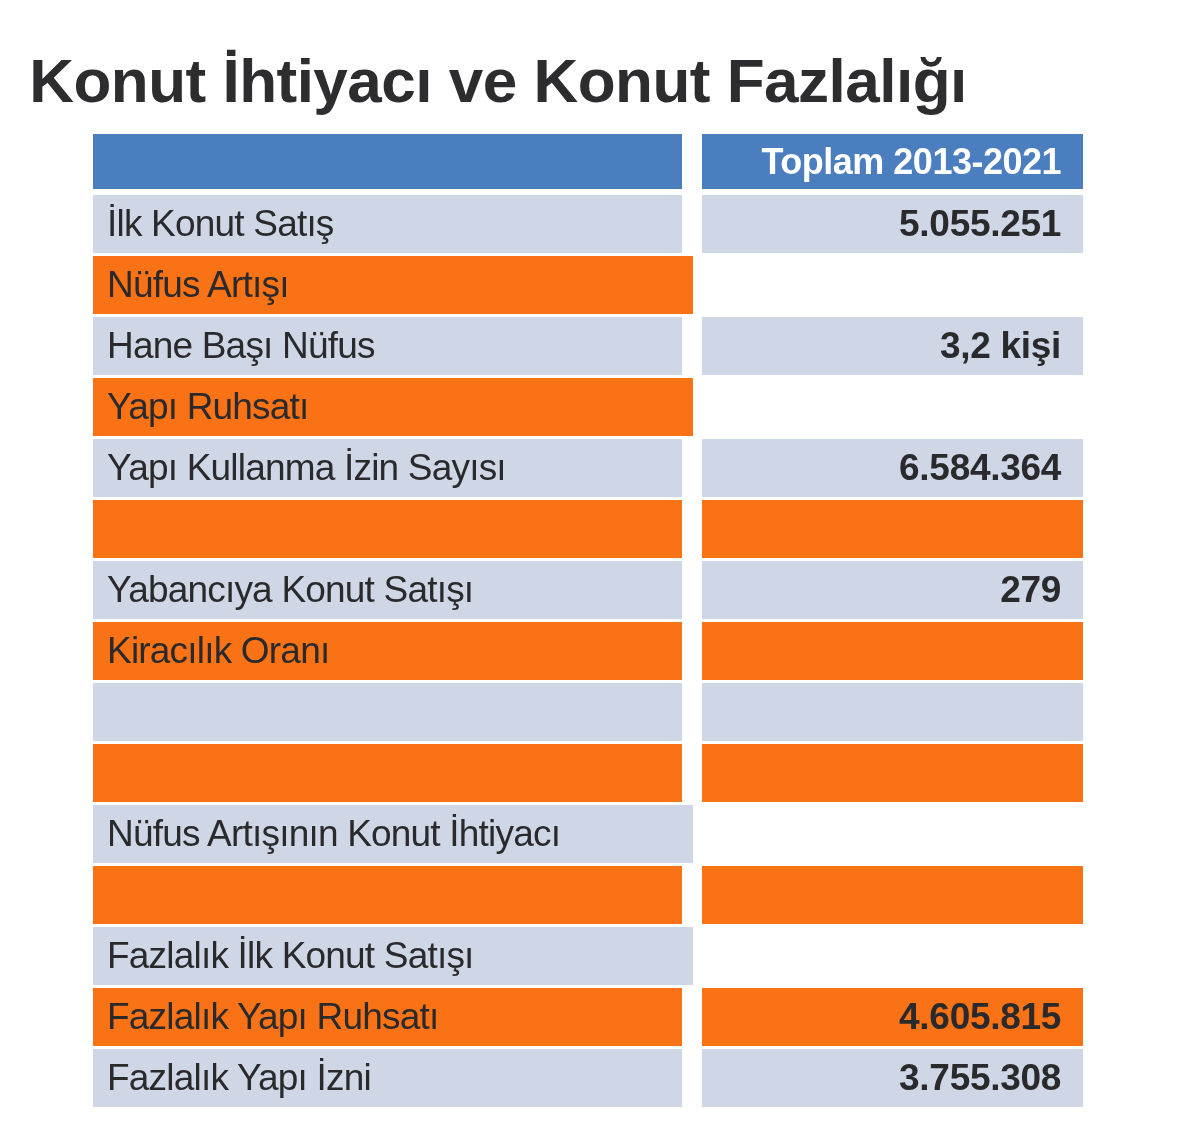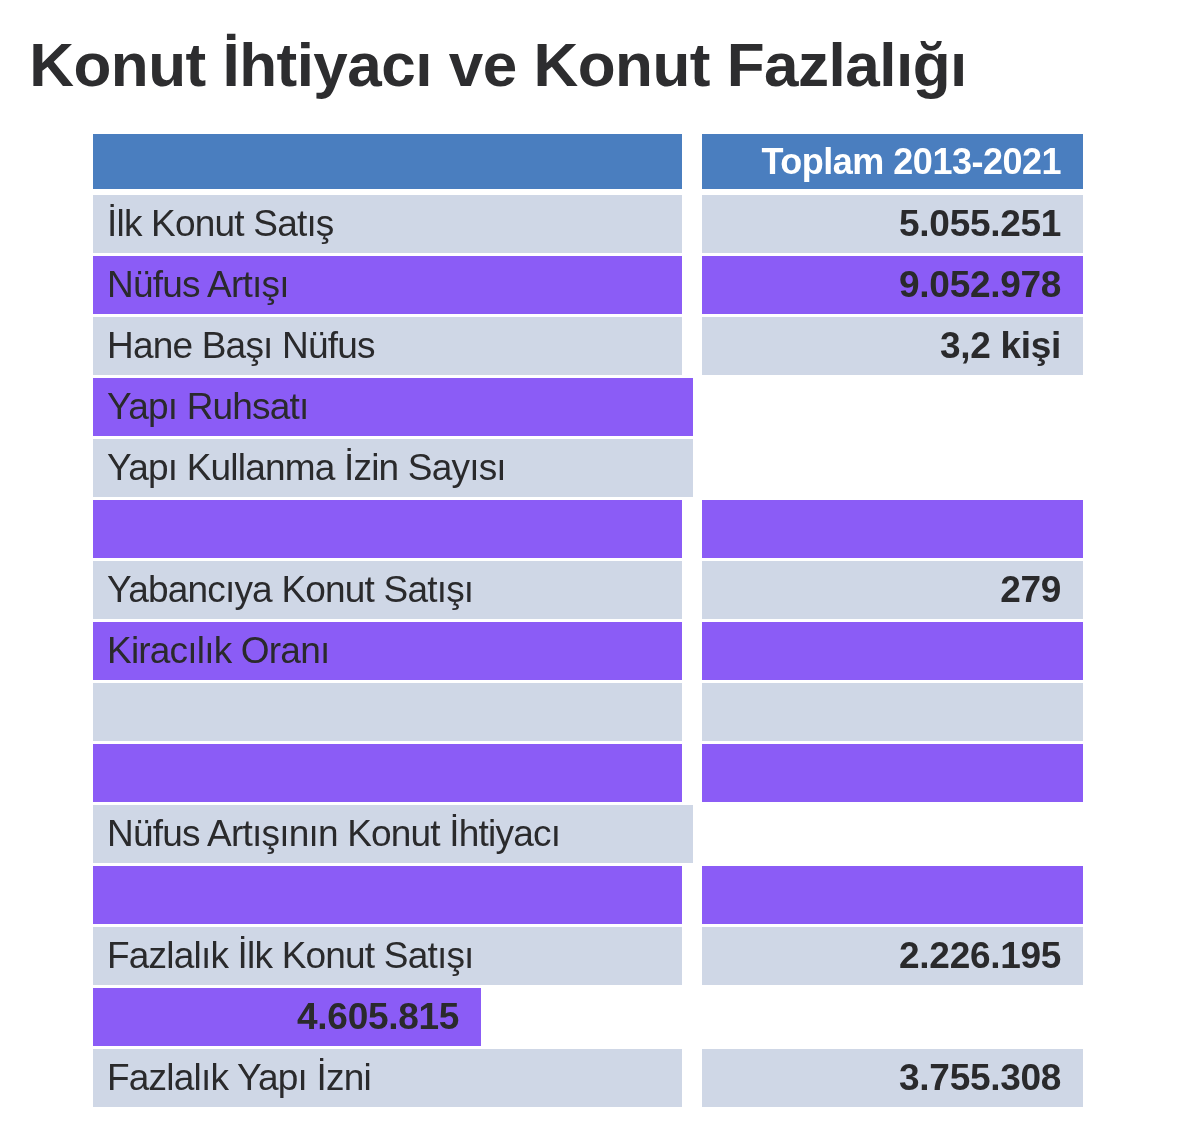--- a/index.html
+++ b/index.html
@@ -2,67 +2,67 @@
 <html><head>
   <meta charset="utf-8">
   <style>
     html, body { margin: 0; padding: 0; }
     body {
       width: 1200px; height: 1127px; background: #ffffff;
       font-family: "Liberation Sans", "DejaVu Sans", sans-serif;
       position: relative; overflow: hidden;
     }
     .title {
-      position: absolute; left: 0; top: 20px; width: 996px;
+      position: absolute; left: 0; top: 36px; width: 996px;
       text-align: center; font-size: 62px; font-weight: bold;
       color: #2d2d2f; letter-spacing: -0.5px; line-height: 90px;
     }
     .tbl {
       position: absolute; left: 93px; top: 134px; width: 990px;
     }
     .row { display: flex; height: 58px; margin-bottom: 3px; border-radius: 20px; }
     .row.header { height: 55px; margin-bottom: 6px; }
     .cell { box-sizing: border-box; display: flex; align-items: center; }
     .c1 { width: 600px; margin-right: 20px; padding-left: 14px; }
     .c2 { width: 388px; justify-content: flex-end; padding-right: 22px; }
     .header .cell { background: #4a7ebf; }
     .header .c2 { color: #ffffff; font-weight: bold; font-size: 36px; letter-spacing: -0.5px; }
     .row.dark .cell { background: #cfd7e6; }
-    .row.light .cell { background: #8b5cf6; }
+    .row.light .cell { background: #f97316; }
     .label { font-size: 37px; color: #2a2a2c; letter-spacing: -0.8px; }
     .value { font-size: 37px; font-weight: bold; color: #2a2a2c; letter-spacing: -0.3px; }
   </style>
 </head>
 <body>
 
 <div class="title">Konut İhtiyacı ve Konut Fazlalığı</div>
 
 <div class="tbl">
   <div class="row header">
     <div class="cell c1"></div>
     <div class="cell c2">Toplam 2013-2021</div>
   </div>
   <div id="rows">
       <div class="row dark">
         <div class="cell c1 label">İlk Konut Satış</div>
         <div class="cell c2 value">5.055.251</div>
       </div>
       <div class="row light">
         <div class="cell c1 label">Nüfus Artışı</div>
-        <div class="cell c2 value">9.052.978</div>
       </div>
       <div class="row dark">
         <div class="cell c1 label">Hane Başı Nüfus</div>
         <div class="cell c2 value">3,2 kişi</div>
       </div>
       <div class="row light">
         <div class="cell c1 label">Yapı Ruhsatı</div>
       </div>
       <div class="row dark">
         <div class="cell c1 label">Yapı Kullanma İzin Sayısı</div>
+        <div class="cell c2 value">6.584.364</div>
       </div>
       <div class="row light">
         <div class="cell c1 label"></div>
         <div class="cell c2 value"></div>
       </div>
       <div class="row dark">
         <div class="cell c1 label">Yabancıya Konut Satışı</div>
         <div class="cell c2 value">279</div>
       </div>
       <div class="row light">
@@ -79,23 +79,23 @@
       </div>
       <div class="row dark">
         <div class="cell c1 label">Nüfus Artışının Konut İhtiyacı</div>
       </div>
       <div class="row light">
         <div class="cell c1 label"></div>
         <div class="cell c2 value"></div>
       </div>
       <div class="row dark">
         <div class="cell c1 label">Fazlalık İlk Konut Satışı</div>
-        <div class="cell c2 value">2.226.195</div>
       </div>
       <div class="row light">
+        <div class="cell c1 label">Fazlalık Yapı Ruhsatı</div>
         <div class="cell c2 value">4.605.815</div>
       </div>
       <div class="row dark">
         <div class="cell c1 label">Fazlalık Yapı İzni</div>
         <div class="cell c2 value">3.755.308</div>
       </div>
     </div>
 </div>
 
 </body></html>

